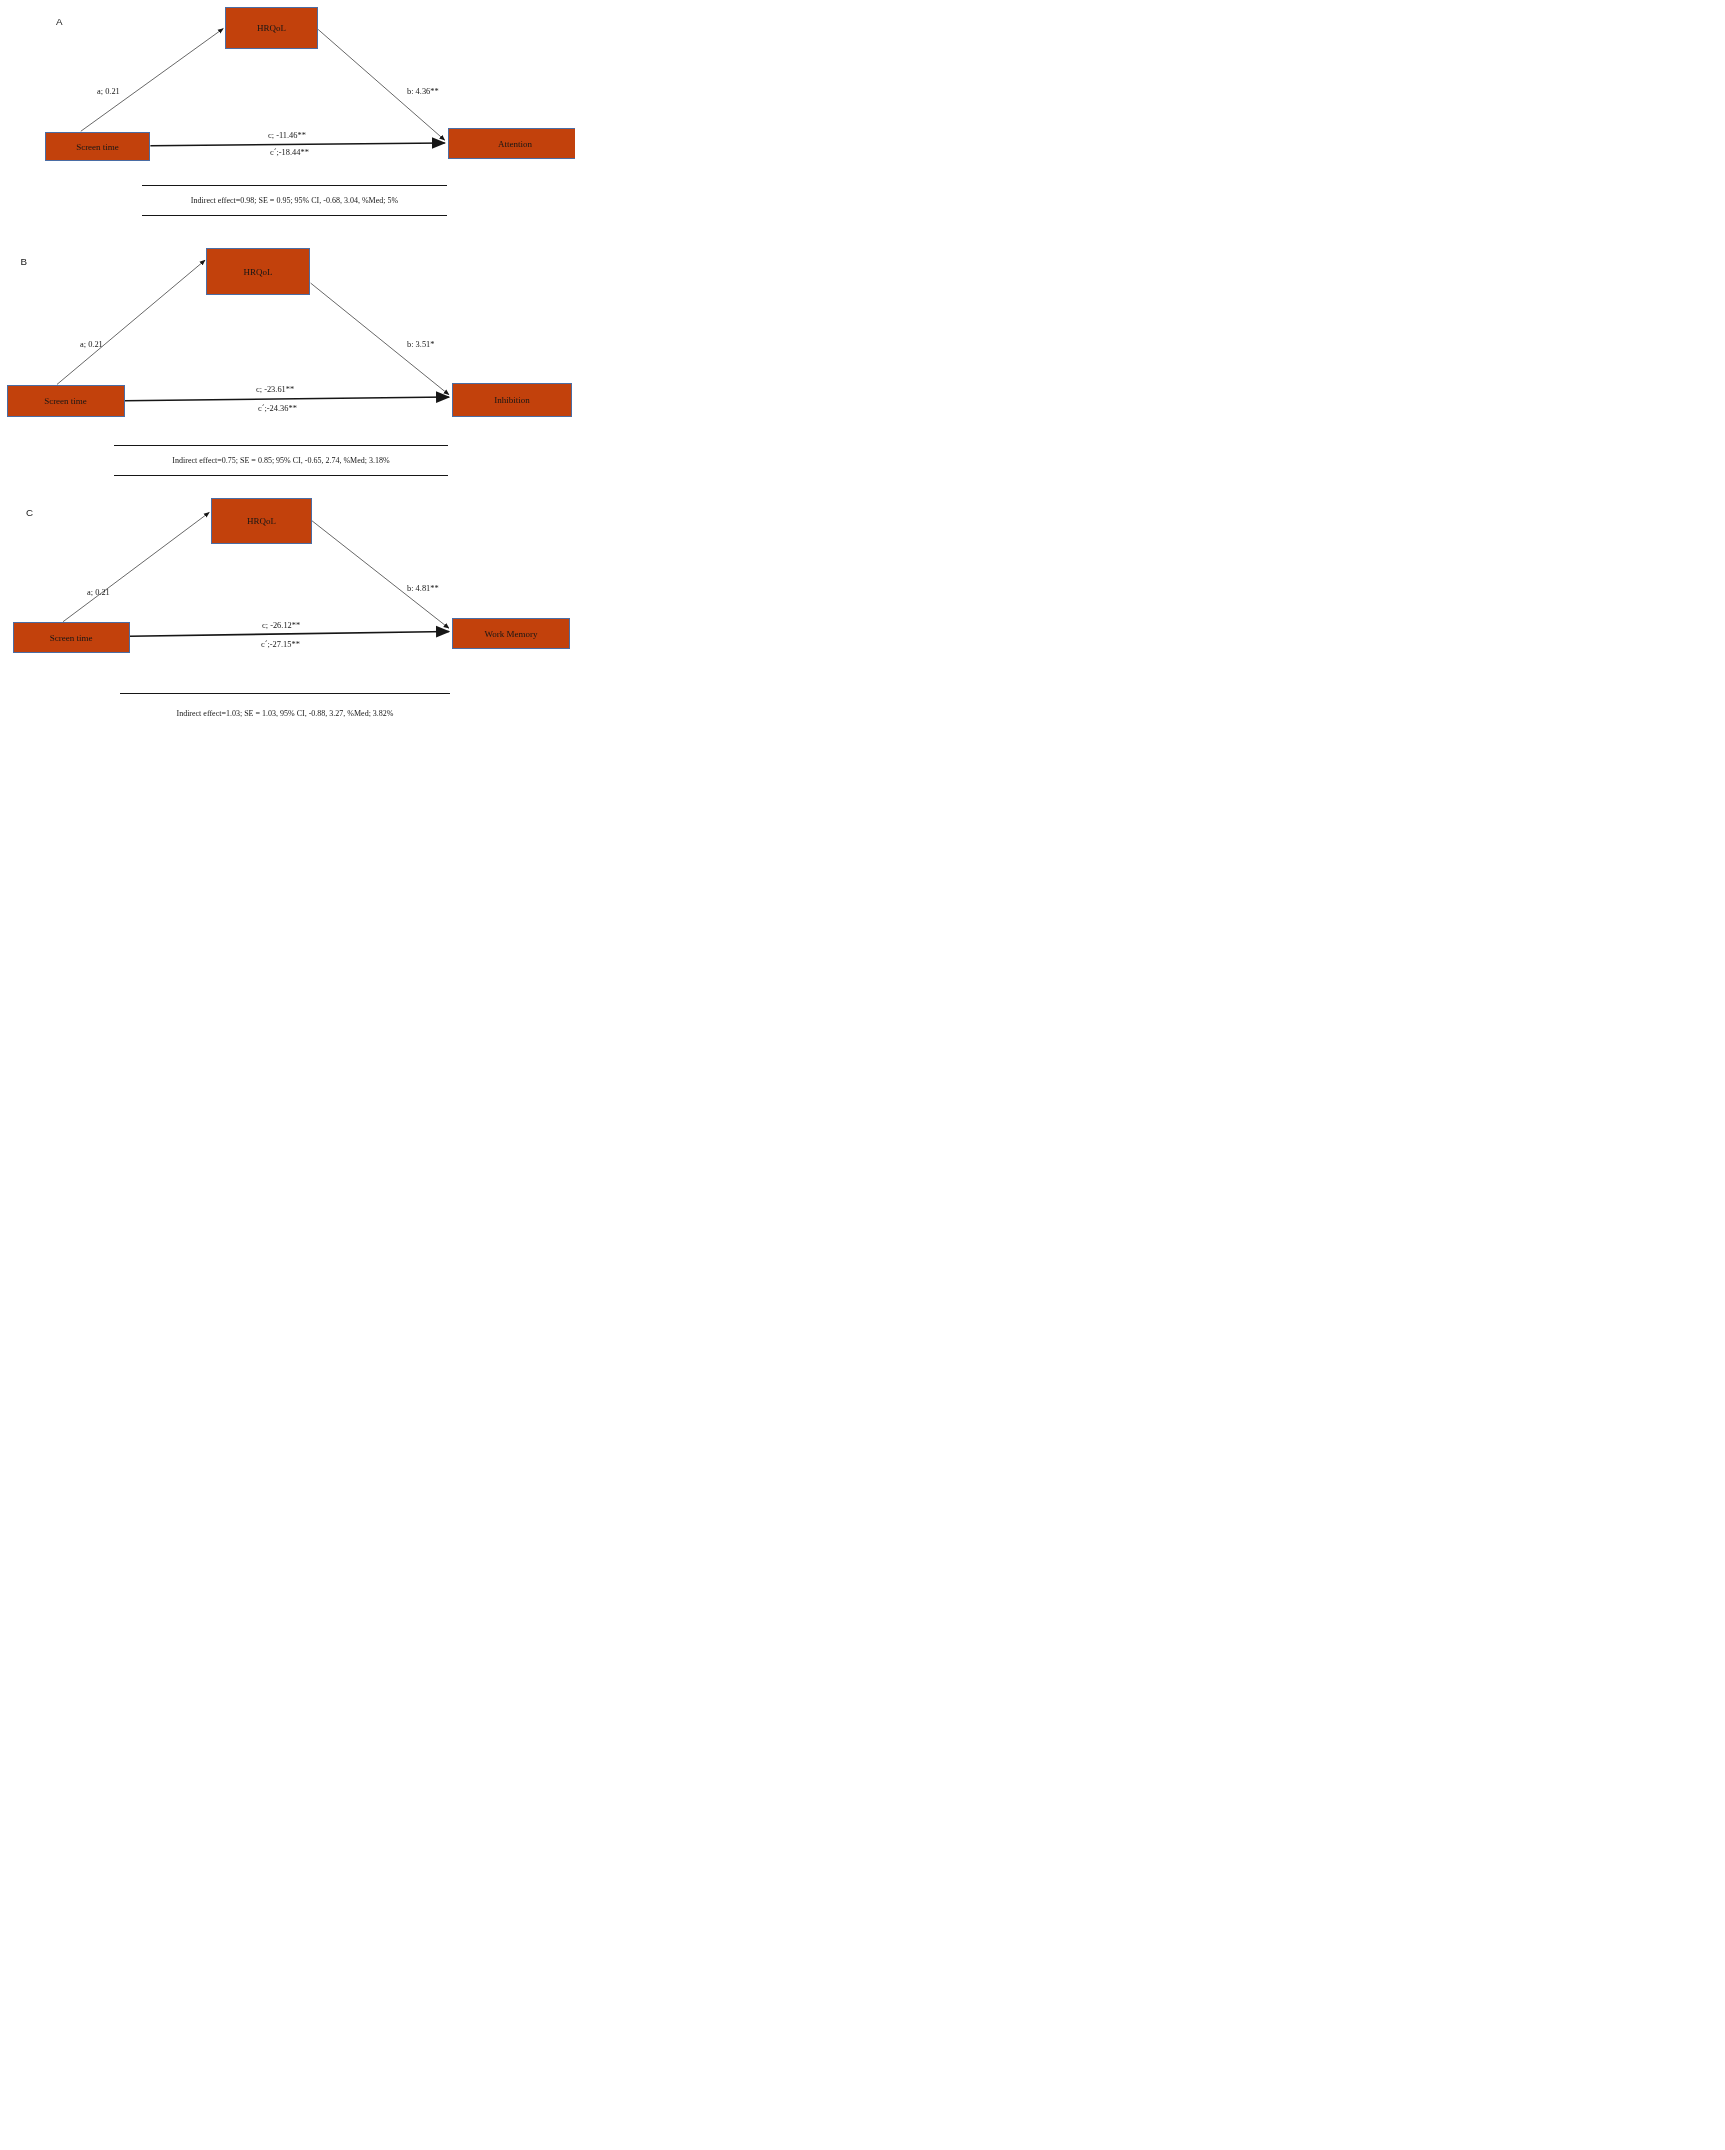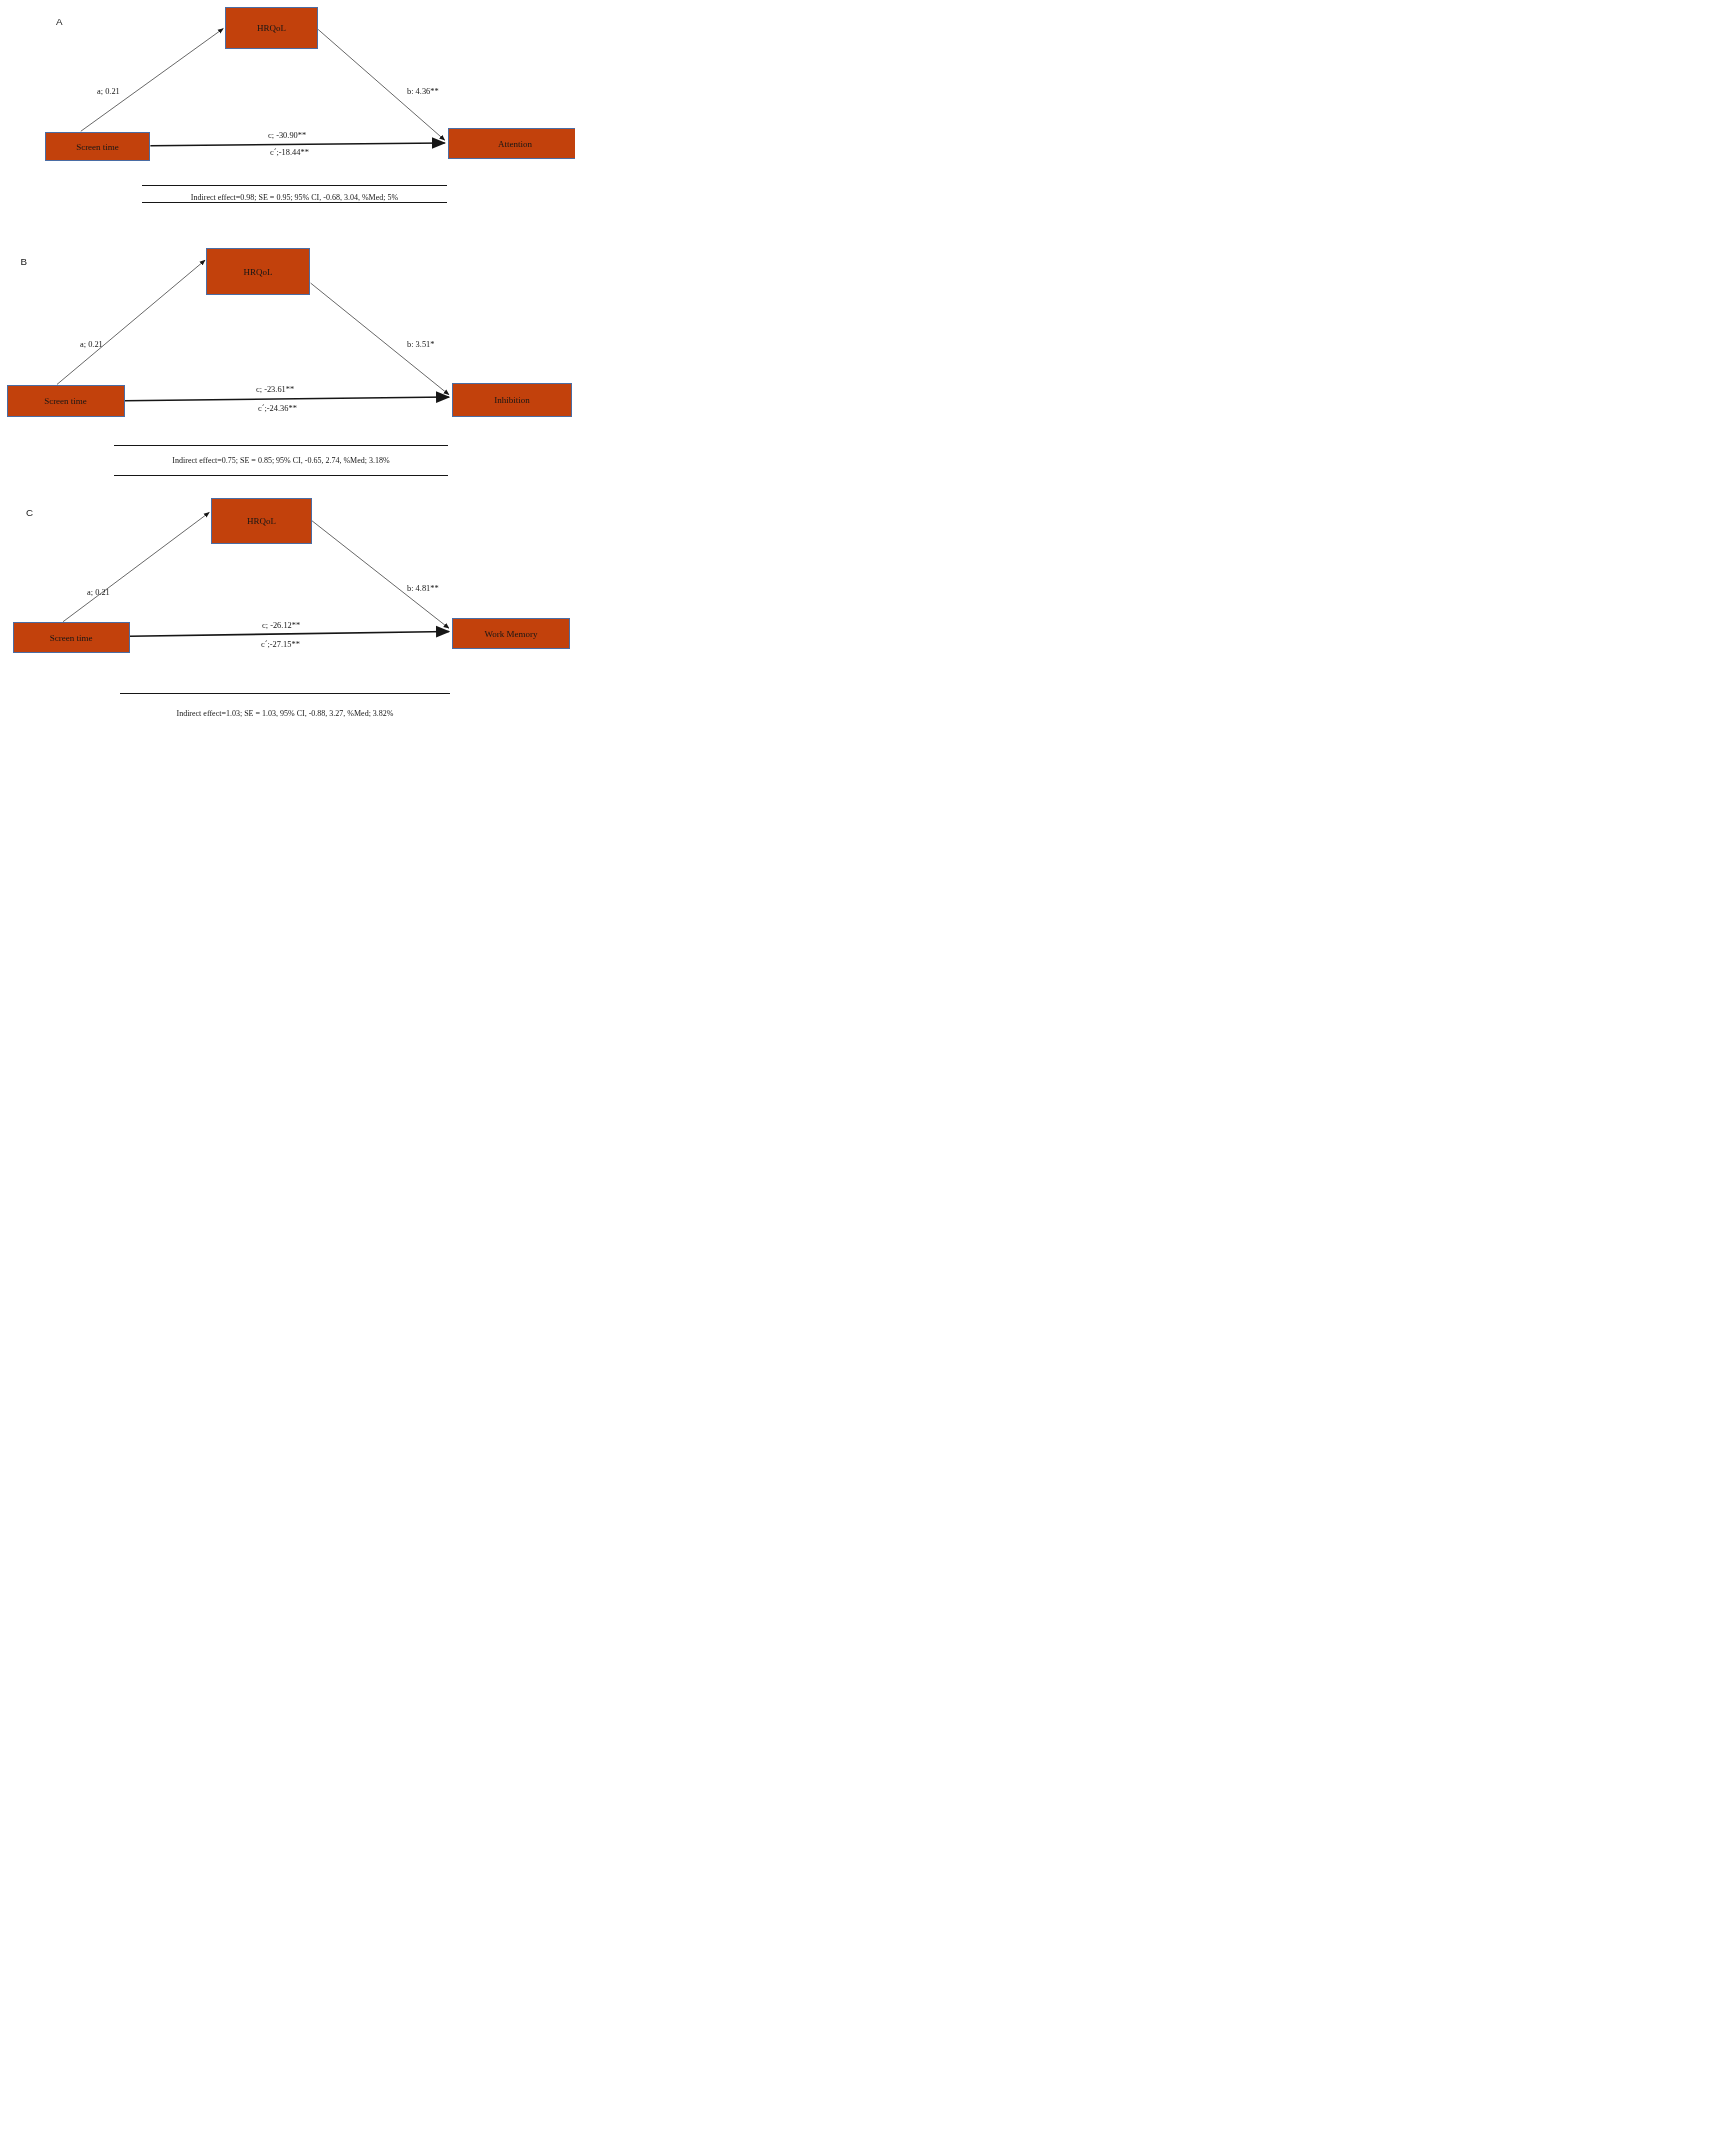--- a/index.html
+++ b/index.html
@@ -80,24 +80,24 @@
   </div>
   <div class="box" style="left:45px; top:132px; width:105px; height:29px;">
     <span>Screen time</span>
   </div>
   <div class="box" style="left:448px; top:128px; width:134px; height:31px;">
     <span>Attention</span>
   </div>
 
   <div class="plabel" style="left:97px; top:87px;">a; 0.21</div>
   <div class="plabel" style="left:407px; top:87px;">b: 4.36**</div>
-  <div class="plabel" style="left:268px; top:131px;">c; -30.90**</div>
+  <div class="plabel" style="left:268px; top:131px;">c; -11.46**</div>
   <div class="plabel" style="left:270px; top:148px;">c´;-18.44**</div>
 
-  <div class="strip" style="left:142px; top:185px; width:305px; height:18px;align-items:flex-end;">
+  <div class="strip" style="left:142px; top:185px; width:305px; height:31px;">
     <span>Indirect effect=0.98; SE = 0.95; 95% CI, -0.68, 3.04, %Med; 5%</span>
   </div>
 
   <div class="letter" style="left:20.6px; top:256px;">B</div>
 
   <div class="box" style="left:206px; top:248px; width:104px; height:47px;">
     <span>HRQoL</span>
   </div>
   <div class="box" style="left:6.5px; top:385px; width:118px; height:32px;">
     <span>Screen time</span>

